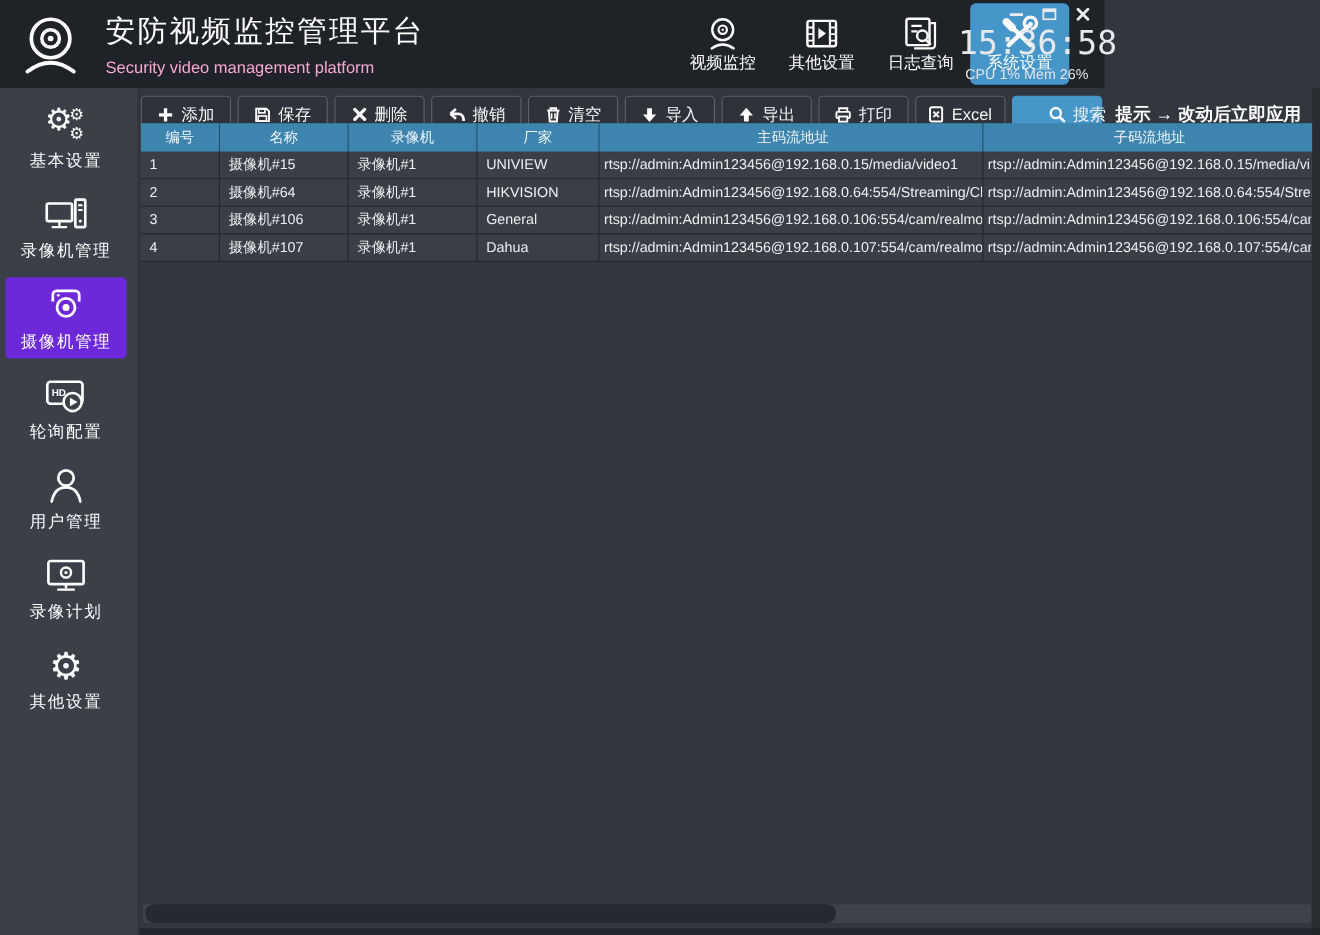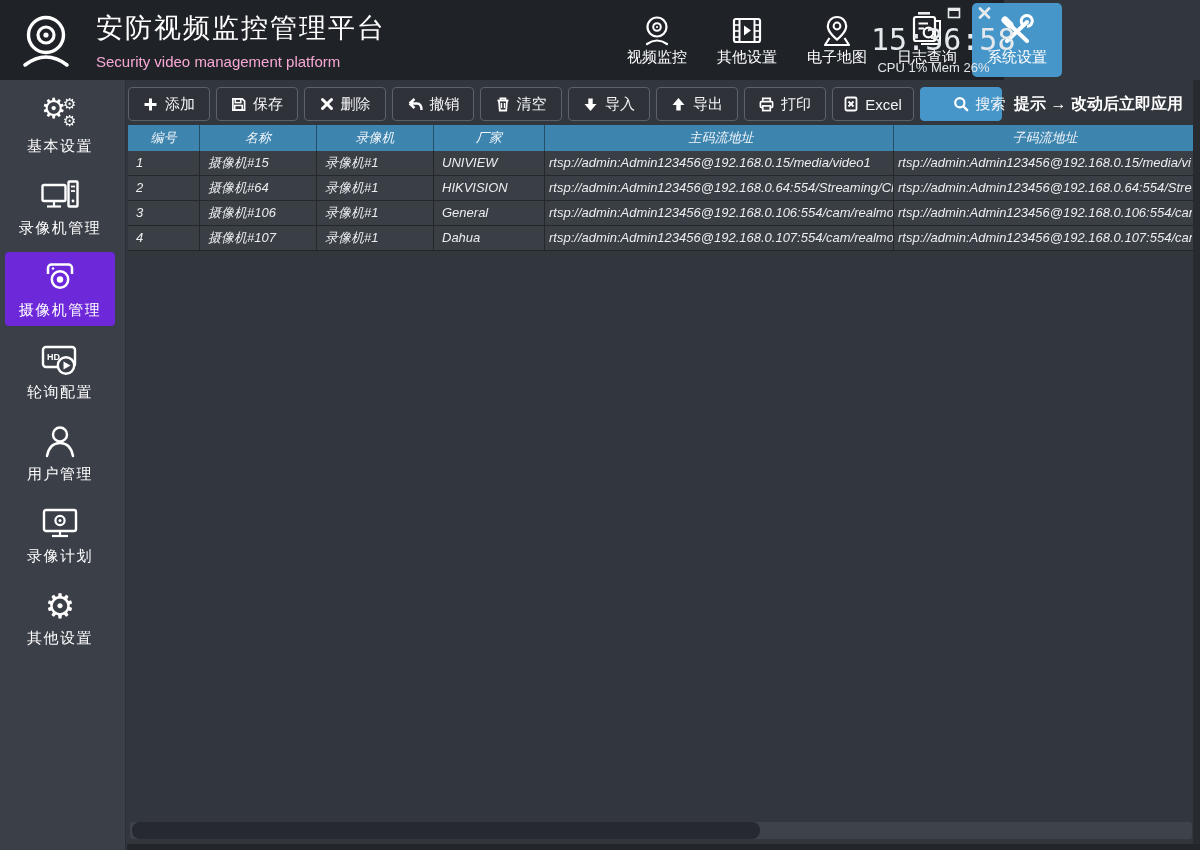--- a/index.html
+++ b/index.html
@@ -37,21 +37,21 @@
   .gear-glyph { font-family:"DejaVu Sans",sans-serif; color:#fff; line-height:1; }
 
   
   .content { position:absolute; left:127px; top:80px; width:1073px; height:574px; background:#32363d; }
   .toolbar { position:absolute; left:1px; top:6px; height:36px; display:flex; align-items:center; }
   .tb-btn { width:82px; height:34px; margin-right:6px; display:inline-flex; align-items:center; justify-content:center; gap:7px; background:#2f3339; border:1px solid #5c6068; border-radius:4px; color:#f4f5f7; font-size:15px; cursor:pointer; white-space:nowrap; }
   .tb-btn.active { background:#4796ca; border-color:#4796ca;padding-left:36px; }
   .tb-hint { margin-left:6px; font-size:16px; font-weight:bold; color:#ffffff; white-space:nowrap; }
 
   
-  .table { position:absolute; left:1px; top:45px; width:1065px;font-style:italic; }
+  .table { position:absolute; left:1px; top:32px; width:1065px; }
   .t-header { display:flex; height:26px; background:#3d84af; }
   .t-hcell { height:26px; line-height:26px; text-align:center; font-size:13px; color:#f2f6f9; border-right:1px solid rgba(0,0,0,0.4); overflow:hidden; white-space:nowrap; }
   .t-row { display:flex; height:25px; background:#3a3e45; border-bottom:1px solid #24272c; }
   .t-cell { height:24px; line-height:24px; font-size:13px; color:#eceef0; padding-left:8px; border-right:1px solid #24272c; overflow:hidden; white-space:nowrap; }
   .c0 { width:72px; } .c1 { width:117px; } .c2 { width:117px; } .c3 { width:111px; }
   .c4 { width:349px; padding-left:4px; } .c5 { width:298px; padding-left:4px; border-right:none; }
 
   .right-edge { position:absolute; left:1193px; top:80px; width:7px; height:770px; background:#282b30; }
   .bottom-edge { position:absolute; left:127px; top:844px; width:1073px; height:6px; background:#22252a; }
 
@@ -103,30 +103,20 @@
           <line x1="25.5" y1="17" x2="31" y2="17" stroke="#fff" stroke-width="1.6"></line>
           <line x1="25.5" y1="23" x2="31" y2="23" stroke="#fff" stroke-width="1.6"></line>
           <polygon points="15,11.5 22,16.5 15,21.5" fill="#fff"></polygon>
         </svg>
       </span>
       <span class="nav-label">其他设置</span>
     </div>
     <div class="nav-item">
       <span>
         <svg viewBox="0 0 36 34" width="36" height="34">
-          <path d="M18 3 C12.6 3 8.8 7 8.8 12.2 C8.8 18.5 18 25.5 18 25.5 C18 25.5 27.2 18.5 27.2 12.2 C27.2 7 23.4 3 18 3 Z" fill="none" stroke="#fff" stroke-width="2.2"></path>
-          <circle cx="18" cy="12" r="3.4" fill="none" stroke="#fff" stroke-width="2"></circle>
-          <path d="M10.5 24 L6 31 H30 L25.5 24" fill="none" stroke="#fff" stroke-width="2.2" stroke-linejoin="round"></path>
-        </svg>
-      </span>
-      <span class="nav-label">电子地图</span>
-    </div>
-    <div class="nav-item">
-      <span>
-        <svg viewBox="0 0 36 34" width="36" height="34">
           <path d="M27 7 h4 v20 a3 3 0 0 1 -3 3 h-16" fill="none" stroke="#fff" stroke-width="2"></path>
           <rect x="5" y="3" width="21" height="24" rx="2" fill="none" stroke="#fff" stroke-width="2.2"></rect>
           <line x1="9.5" y1="9.5" x2="19" y2="9.5" stroke="#fff" stroke-width="2"></line>
           <line x1="9.5" y1="14.5" x2="15" y2="14.5" stroke="#fff" stroke-width="2"></line>
           <circle cx="19.5" cy="18.5" r="4.8" fill="none" stroke="#fff" stroke-width="2.2"></circle>
           <line x1="23" y1="22.5" x2="26.5" y2="26" stroke="#fff" stroke-width="2.4" stroke-linecap="round"></line>
         </svg>
       </span>
       <span class="nav-label">日志查询</span>
     </div>

